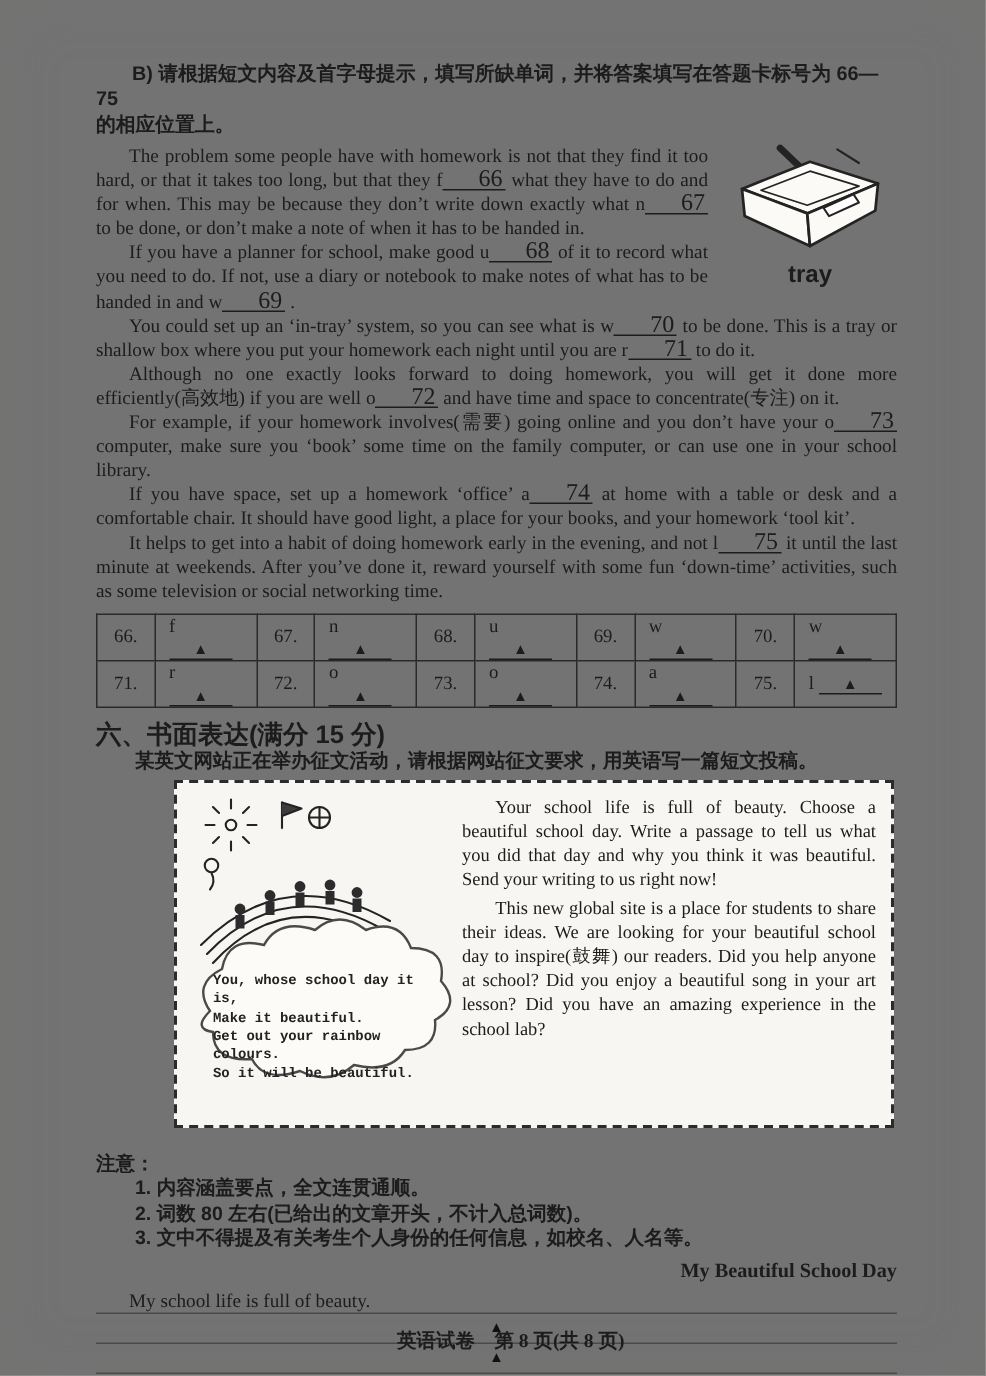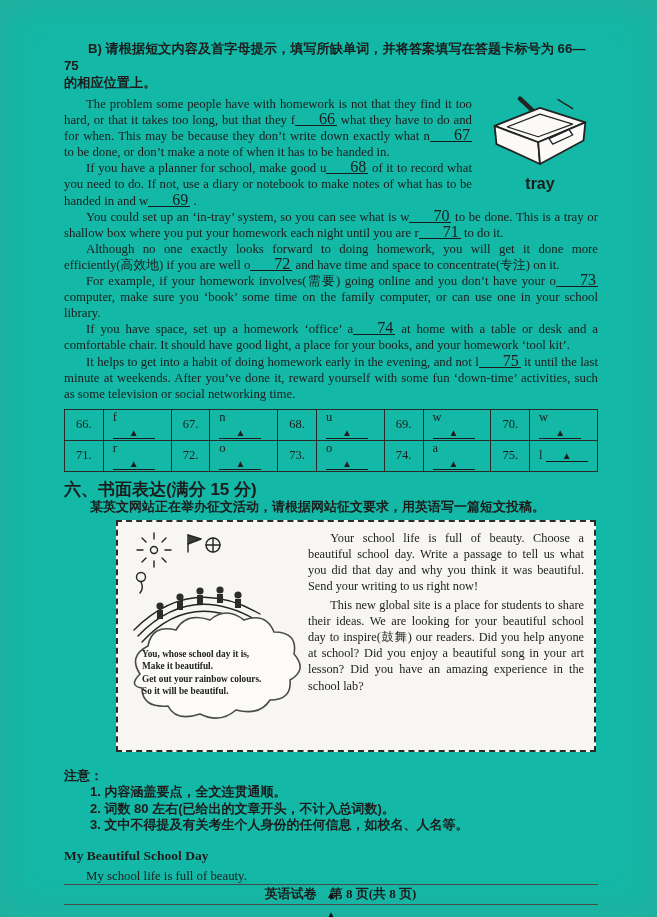--- a/index.html
+++ b/index.html
@@ -1,17 +1,17 @@
 <!DOCTYPE html>
 <html><head>
 <meta charset="utf-8">
 <style>
   html,body{margin:0;padding:0;}
   body{width:657px;height:917px;background:#e9e8e5;font-family:"Liberation Serif",serif;}
-  .page{position:relative;width:657px;height:917px;background:#14b8a6;color:#1c1c1c;
+  .page{position:relative;width:657px;height:917px;background:#737373;color:#1c1c1c;
         overflow:hidden;box-shadow:inset 0 0 40px rgba(120,120,115,.18);}
   .content{position:absolute;left:64px;top:40px;width:534px;}
   .cn{font-family:"Liberation Sans",sans-serif;font-weight:bold;}
   .instr{font-size:13.2px;line-height:17px;}
   .instr .l1{text-indent:24px;}
   .passage{margin-top:5px;font-size:12.8px;line-height:16.1px;text-align:justify;}
   .passage p{margin:0;text-indent:22px;}
   .tray-fig{float:right;width:116px;margin:0 0 2px 10px;text-align:center;}
   .tray-fig .cap{font-family:"Liberation Sans",sans-serif;font-weight:bold;font-size:16px;line-height:11px;}
   .blank{display:inline-block;min-width:36px;border-bottom:1px solid #1c1c1c;
@@ -24,26 +24,26 @@
              text-align:center;font-size:10px;line-height:11px;vertical-align:baseline;}
   .sec6{margin-top:9px;font-size:17px;line-height:17px;}
   .sec6-intro{font-size:13px;line-height:17px;text-indent:26px;}
   .poster{position:relative;box-sizing:border-box;margin:5px 0 0 52px;width:480px;height:232px;
           border:2px dashed #2b2b2b;padding:6px 10px;background:#f7f6f3;}
   .poster-title{text-align:center;font-family:"Liberation Sans",sans-serif;
                 font-weight:bold;font-style:italic;font-size:20px;line-height:24px;letter-spacing:.3px;}
   .poster-cols{display:flex;margin-top:2px;}
   .illus{position:relative;width:176px;flex:none;}
   .bubble-text{position:absolute;left:14px;top:118px;width:152px;
-               font-family:Liberation Serif, serif;font-weight:bold;font-size:9.3px;line-height:12.4px;color:#222;}
+               font-family:Liberation Mono, monospace;font-weight:bold;font-size:9.3px;line-height:12.4px;color:#222;}
   .poster-body{flex:1;font-size:12.3px;line-height:16.2px;text-align:justify;padding-left:4px;}
   .poster-body p{margin:0 0 2px;text-indent:1.8em;}
   .notes{margin-top:16px;font-size:13px;line-height:16.5px;}
   .notes .item{padding-left:26px;}
-  .essay-title{text-align:left;font-weight:bold;font-size:13.5px;margin-top:13px;line-height:17px;}
+  .essay-title{text-align:right;font-weight:bold;font-size:13.5px;margin-top:4px;line-height:17px;}
   .warea{margin-top:1px;}
   .wline{position:relative;border-bottom:1px solid #4a4a47;height:19px;font-size:12.8px;}
   .wline .opening{position:absolute;left:22px;bottom:0;}
   .wline .tri{display:block;text-align:center;font-size:10px;line-height:19px;color:#111;}
   .footer{position:absolute;left:12px;bottom:14px;width:100%;text-align:center;
           font-weight:bold;font-size:13px;}
   svg .sk{stroke:#232323;fill:none;stroke-linejoin:round;stroke-linecap:round;}
 </style>
 </head>
 <body>

